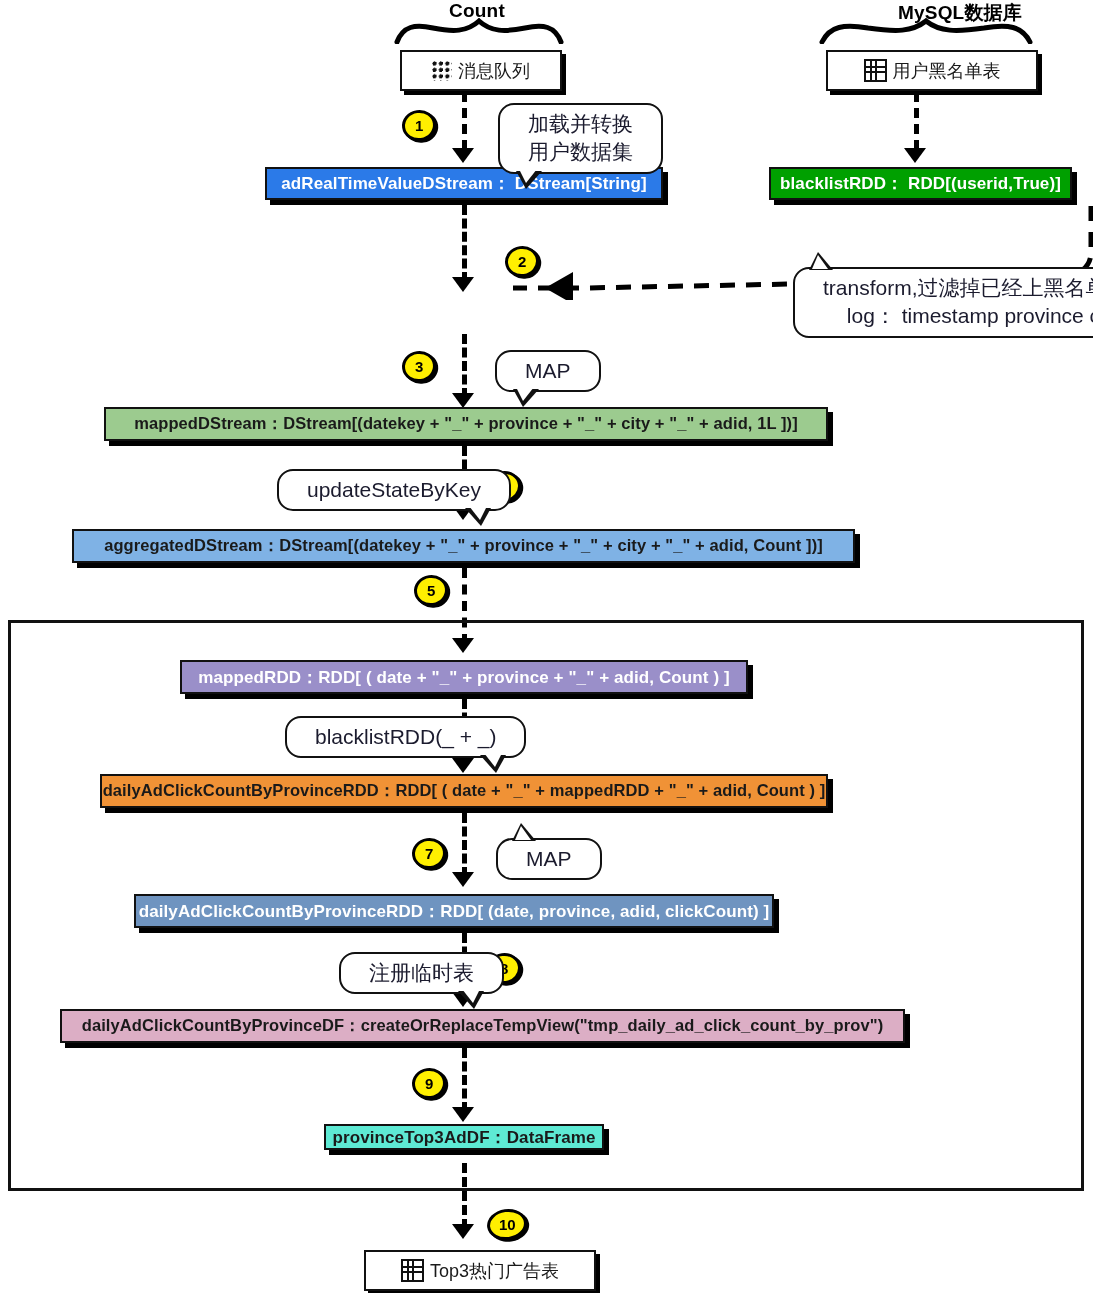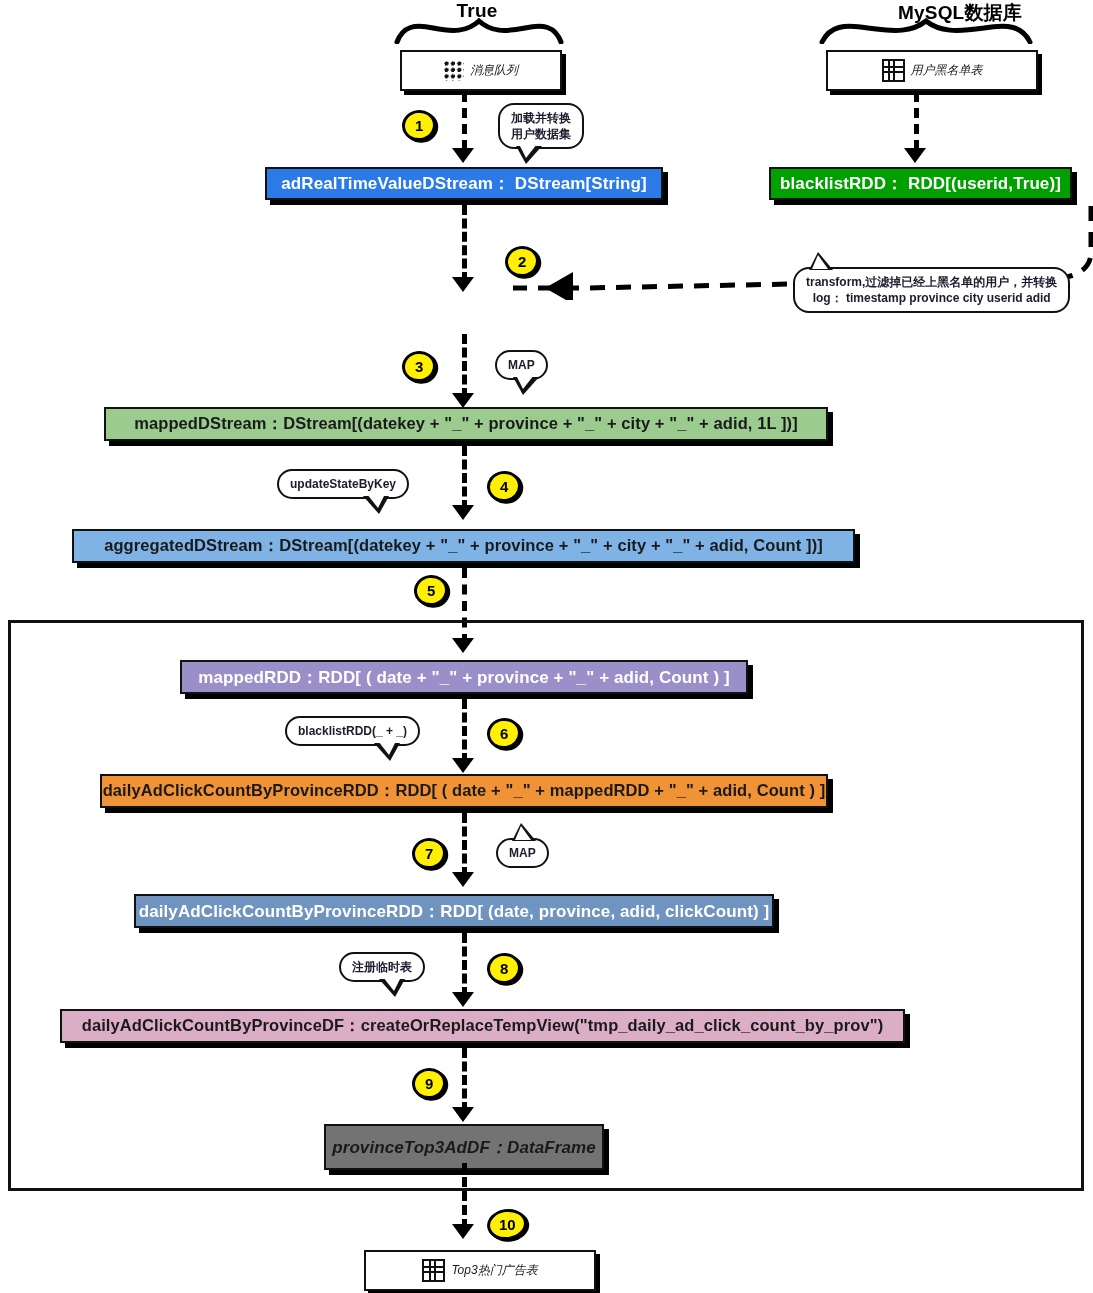--- a/index.html
+++ b/index.html
@@ -10,21 +10,21 @@
 
   
   .grp-title{position:absolute;font-weight:bold;font-size:19px;color:#000;
              letter-spacing:.2px;white-space:nowrap;text-align:center;}
 
   
   .srcbox{position:absolute;background:#fff;border:2px solid #111;
           box-shadow:4px 4px 0 #000;
           display:flex;align-items:center;justify-content:center;
           gap:6px;white-space:nowrap;font-size:17px;color:#1a1a1a;padding:0 14px;}
-  .srcbox .lbl{font-size:12px;font-style:italic;}
+  .srcbox .lbl{font-size:18px;}
 
   
   .gicon{display:inline-block;width:19px;height:19px;position:relative;flex:0 0 auto;}
   .gicon.dots{background:
      radial-gradient(circle at 2.5px 2.5px, #111 2px, transparent 2.2px) 0 0/6.4px 6.4px;
      width:20px;height:20px;}
   .gicon.table{border:2px solid #111;}
   .gicon.table:before,.gicon.table:after{content:"";position:absolute;background:#111;}
   .gicon.table:before{left:0;right:0;top:4.5px;height:2px;
       box-shadow:0 5px 0 0 #111;}
@@ -47,22 +47,22 @@
   
   .badge{position:absolute;width:34px;height:31px;border-radius:50%;
          background:#ffef00;border:3.5px solid #000;
          display:flex;align-items:center;justify-content:center;
          font-size:15px;font-weight:bold;color:#000;box-sizing:border-box;
          transform:rotate(-8deg);box-shadow:2px 2px 0 #000;}
   .badge span{transform:rotate(8deg);}
 
   
   .callout{position:absolute;background:#fff;border:2.5px solid #111;
-           border-radius:16px;padding:5px 11px;font-size:12px;color:#1b1b2e;
-           white-space:nowrap;line-height:1.35;box-sizing:border-box;font-weight:bold;}
+           border-radius:16px;padding:5px 28px;font-size:21px;color:#1b1b2e;
+           white-space:nowrap;line-height:1.35;box-sizing:border-box;}
   .callout .tail{position:absolute;width:0;height:0;}
   .callout.t-bl .tail{left:16px;bottom:-17px;
      border-left:10px solid transparent;border-right:16px solid transparent;
      border-top:18px solid #111;}
   .callout.t-bl .tail:after{content:"";position:absolute;left:-7px;top:-20px;
      border-left:7px solid transparent;border-right:11px solid transparent;
      border-top:14px solid #fff;}
   .callout.t-br .tail{right:18px;bottom:-17px;
      border-left:16px solid transparent;border-right:10px solid transparent;
      border-top:18px solid #111;}
@@ -82,21 +82,21 @@
   .bigbox{position:absolute;border:3px solid #111;background:transparent;}
 
   
   .brace{position:absolute;}
 </style>
 </head>
 <body>
 
 <div class="stage">
 
-  <div class="grp-title" style="left:402px;top:0px;width:150px;">True</div>
+  <div class="grp-title" style="left:402px;top:0px;width:150px;">Count</div>
   <div class="grp-title" style="left:870px;top:0px;width:180px;">MySQL数据库</div>
 
   <svg class="brace" style="left:393px;top:18px;" width="172" height="26">
     <path d="M4,24 C10,8 22,6 40,10 C60,14 74,14 86,3 C98,14 112,14 132,10 C150,6 162,8 168,24" fill="none" stroke="#000" stroke-width="5" stroke-linecap="round"></path>
   </svg>
   <svg class="brace" style="left:818px;top:18px;" width="216" height="26">
     <path d="M4,24 C12,8 26,6 50,10 C78,14 94,14 108,3 C122,14 138,14 166,10 C190,6 204,8 212,24" fill="none" stroke="#000" stroke-width="5" stroke-linecap="round"></path>
   </svg>
 
   <div class="srcbox" style="left:400px;top:50px;width:130px;height:37px;">
@@ -172,21 +172,21 @@
   <div class="conn" style="left:462px;top:933px;height:64px;"></div>
   <div class="arrowhead" style="left:452px;top:992px;"></div>
 
   <div class="node small" style="left:60px;top:1009px;width:845px;height:34px;background:#dcaec5;color:#1a1a1a;">
     <span>dailyAdClickCountByProvinceDF：createOrReplaceTempView("tmp_daily_ad_click_count_by_prov")</span>
   </div>
 
   <div class="conn" style="left:462px;top:1048px;height:64px;"></div>
   <div class="arrowhead" style="left:452px;top:1107px;"></div>
 
-  <div class="node" style="left:324px;top:1124px;width:280px;height:46px;background:#737373;color:#1a1a1a;font-style:italic;">
+  <div class="node" style="left:324px;top:1124px;width:280px;height:26px;background:#5eead4;color:#1a1a1a;">
     <span>provinceTop3AdDF：DataFrame</span>
   </div>
 
   <div class="conn" style="left:462px;top:1163px;height:66px;"></div>
   <div class="arrowhead" style="left:452px;top:1224px;"></div>
 
   <div class="srcbox" style="left:364px;top:1250px;width:200px;height:37px;">
     <span class="gicon table"></span>
     <span class="lbl">Top3热门广告表</span>
   </div>

